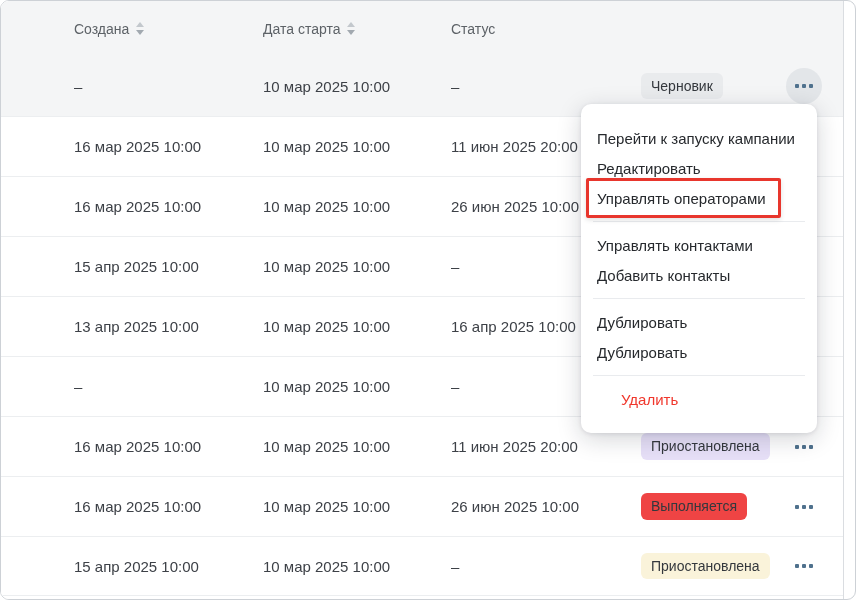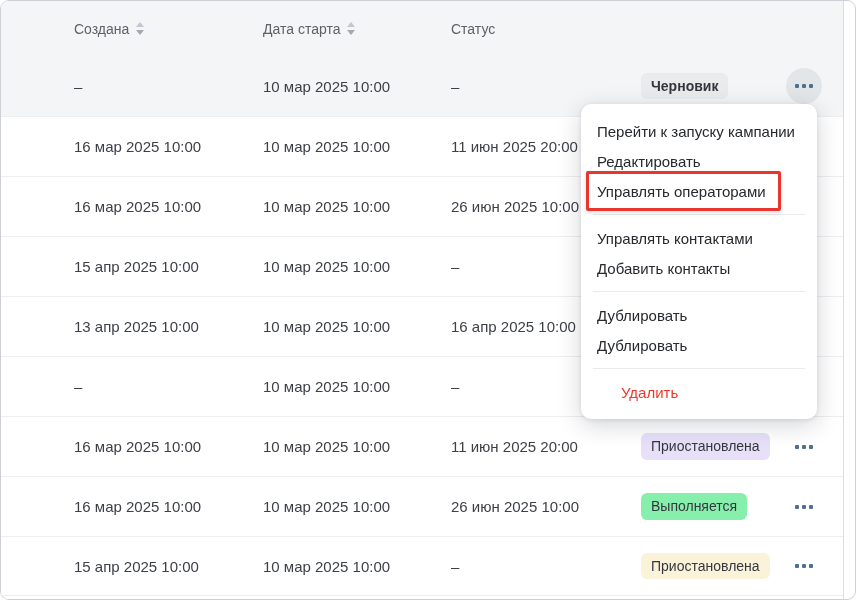--- a/index.html
+++ b/index.html
@@ -13,31 +13,31 @@
   .sort{display:inline-flex;flex-direction:column;gap:3px;cursor:pointer;}
   .sort .tri-up{width:0;height:0;border-left:4px solid transparent;border-right:4px solid transparent;border-bottom:5px solid #c3c8cd;}
   .sort .tri-down{width:0;height:0;border-left:4px solid transparent;border-right:4px solid transparent;border-top:5px solid #a2a9b0;}
 
   .row{height:60px;font-size:15px;color:#3d4147;background:#fff;border-top:1px solid #eceef0;}
   .row.first{background:#f4f5f6;border-top:none;}
   .row:last-child{border-bottom:1px solid #eceef0;}
   .cell{white-space:nowrap;overflow:visible;}
 
   .badge{display:inline-block;font-size:14px;color:#34383d;padding:5px 10px;border-radius:6px;line-height:1.15;}
-  .badge--draft{background:#e9ebed;font-weight:bold;}
+  .badge--draft{background:#e9ebed;}
   .badge--planned{background:#e7e0f8;}
-  .badge--running{background:#86efac;}
+  .badge--running{background:#ef4444;}
   .badge--paused{background:#faf3da;}
 
   .actions-cell{display:flex;justify-content:flex-start;}
   .menu-btn{width:36px;height:36px;border:none;background:transparent;border-radius:50%;display:flex;align-items:center;justify-content:center;gap:3px;cursor:pointer;padding:0;}
   .menu-btn.active{background:#e3e6e9;}
   .menu-btn .dot{width:4px;height:4px;border-radius:1px;background:#4f718d;}
 
-  .context-menu{position:absolute;left:580px;top:103px;width:236px;background:#fff;border-radius:10px;box-shadow:0 6px 24px rgba(16,24,40,.18),0 1px 4px rgba(16,24,40,.10);padding:12px 0;box-sizing:border-box;z-index:10;}
+  .context-menu{position:absolute;left:580px;top:103px;width:236px;background:#fff;border-radius:10px;box-shadow:0 6px 24px rgba(16,24,40,.18),0 1px 4px rgba(16,24,40,.10);padding:19px 0;box-sizing:border-box;z-index:10;}
   .menu-item{position:relative;height:30px;display:flex;align-items:center;padding:0 16px;font-size:15px;color:#26292d;cursor:pointer;white-space:nowrap;}
   .menu-item.danger{color:#f0372c;margin-left:24px;}
   .menu-divider{height:1px;background:#e9ebee;margin:8px 12px;}
   .highlight-box{position:absolute;left:5px;top:-5px;width:195px;height:40px;border:3px solid #e8362d;border-radius:2px;box-sizing:border-box;pointer-events:none;box-shadow:0 2px 5px rgba(0,0,0,.12);}
 </style>
 </head>
 <body>
 
 <div class="panel">
   <div class="table-area">

